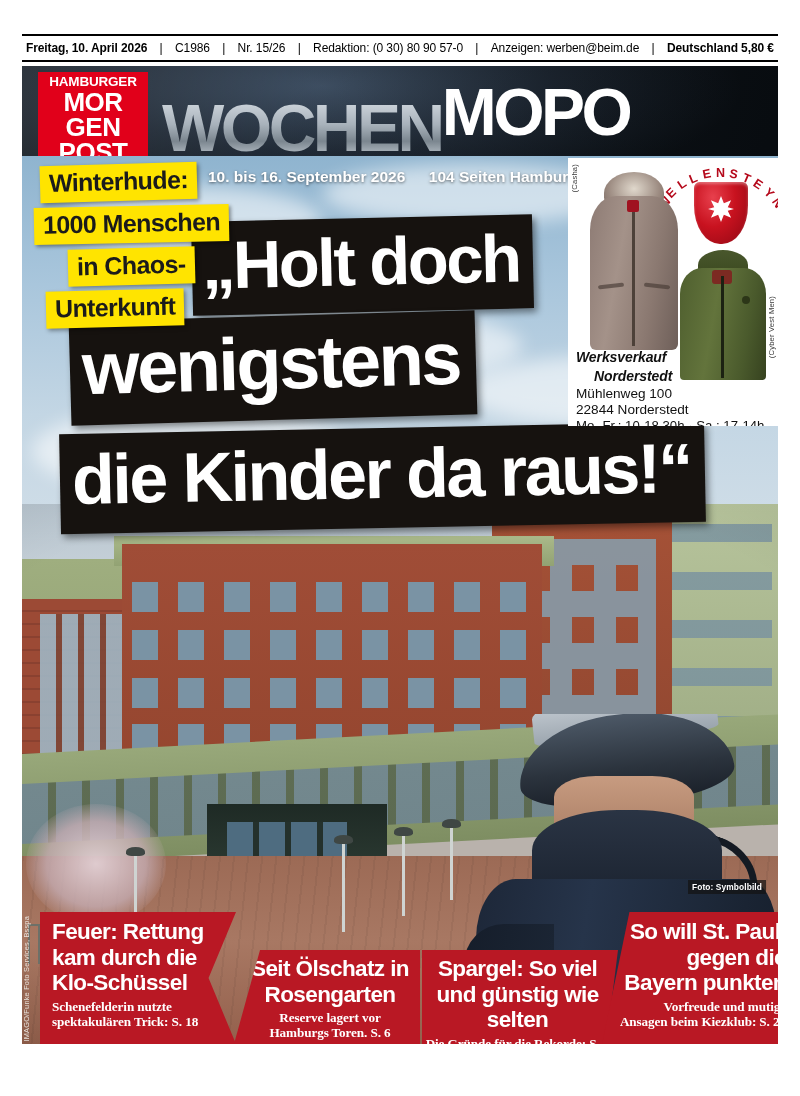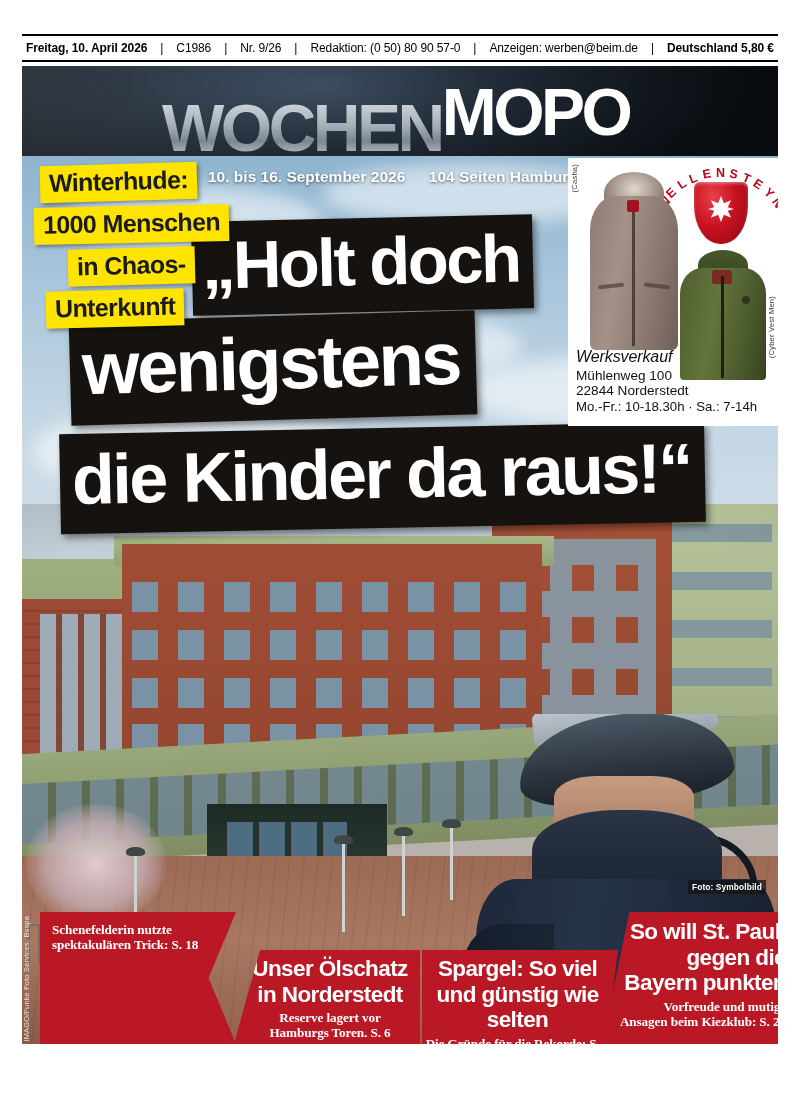--- a/index.html
+++ b/index.html
@@ -471,23 +471,23 @@
     position:absolute; left: 66px; top: 46px; width: 8px; height: 8px;
     background:#2c3618; border-radius:50%;
   }
 
   .ad-text {
     position:absolute; left: 8px; top: 190px; width: 196px;
     color:#111;
   }
   .ad-werks {
     font-style: italic;
-    font-size: 16px;
+    font-size: 14px;
     line-height: 18.5px;
-    font-weight: normal;
+    font-weight: bold;
     letter-spacing: -0.1px;
   }
   .ad-werks .l2 { display:block; padding-left: 18px; }
   .ad-addr {
     font-size: 13.6px;
     line-height: 15.8px;
     margin-top: 1px;
   }
   .ad-hours { font-size: 13.2px; line-height: 16px; }
 
@@ -590,30 +590,36 @@
 </head>
 <body>
 
 <div id="page">
 
   <div class="info-bar">
     <span class="info-seg bold">Freitag, 10. April 2026</span>
     <span class="info-sep">|</span>
     <span class="info-seg">C1986</span>
     <span class="info-sep">|</span>
-    <span class="info-seg">Nr. 9/26</span>
+    <span class="info-seg">Nr. 15/26</span>
     <span class="info-sep">|</span>
-    <span class="info-seg">Redaktion: (0 50) 80 90 57-0</span>
+    <span class="info-seg">Redaktion: (0 30) 80 90 57-0</span>
     <span class="info-sep">|</span>
     <span class="info-seg">Anzeigen: werben@beim.de</span>
     <span class="info-sep">|</span>
     <span class="info-seg bold">Deutschland 5,80 €</span>
   </div>
 
   <div class="masthead">
+    <div class="mast-logo">
+      <div class="l-ham">HAMBURGER</div>
+      <div class="l-big">MOR</div>
+      <div class="l-big">GEN</div>
+      <div class="l-big">POST</div>
+    </div>
     <div class="mast-title">
       <span class="mast-wochen">WOCHEN</span>
         <span class="mast-mopo">MOPO</span>
     </div>
   </div>
 
   <div class="photo-area">
 
     <div class="sky">
       <div class="cloud" style="left:40px;  top:30px;  width:260px; height:70px;"></div>
@@ -732,40 +738,42 @@
         <div class="vg-hood"></div>
         <div class="vg-body"></div>
         <div class="vg-inner"></div>
         <div class="vg-zip"></div>
         <div class="vg-btn"></div>
       </div>
 
       <div class="ad-text">
         <div class="ad-werks">
           <span>Werksverkauf</span>
+          <span class="l2">Norderstedt</span>
         </div>
         <div class="ad-addr">
           <div>Mühlenweg 100</div>
           <div>22844 Norderstedt</div>
         </div>
-        <div class="ad-hours">Mo.-Fr.: 10-18.30h · Sa.: 7-14h</div>
+        <div class="ad-hours">Mo.-Fr.: 10-18.30h · Sa.: 17-14h</div>
 
       </div>
     </div>
 
 
     <div class="symbolbild">Foto: Symbolbild</div>
     <div class="photo-credit">Fotos: IMAGO/Funke Foto Services, Bsspa</div>
 
     <div class="teasers">
       <div class="teaser teaser-1">
+        <div class="t-head">Feuer: Rettung kam durch die Klo-Schüssel</div>
         <div class="t-sub">Schenefelderin nutzte spektakulären Trick: S. 18</div>
       </div>
       <div class="teaser teaser-2">
-        <div class="t-head">Unser Ölschatz in Norderstedt</div>
+        <div class="t-head">Seit Ölschatz in Rosengarten</div>
         <div class="t-sub">Reserve lagert vor Hamburgs Toren. S. 6</div>
       </div>
       <div class="teaser teaser-3">
         <div class="t-head">Spargel: So viel und günstig wie selten</div>
         <div class="t-sub">Die Gründe für die Rekorde: S. 8</div>
       </div>
       <div class="teaser teaser-4">
         <div class="t-head">So will St. Pauli gegen die Bayern punkten</div>
         <div class="t-sub">Vorfreude und mutige Ansagen beim Kiezklub: S. 26</div>
       </div>

